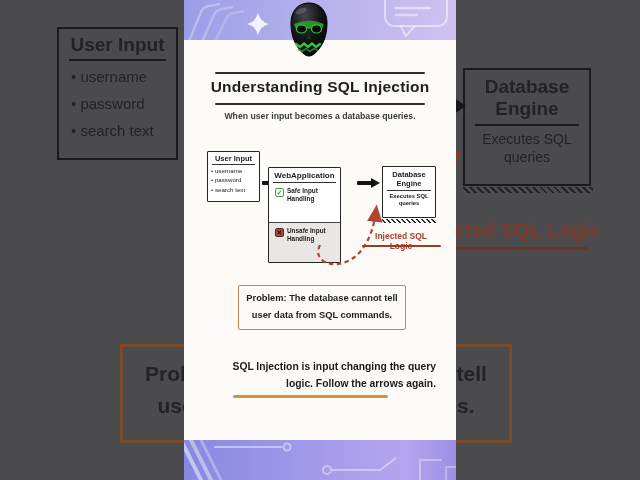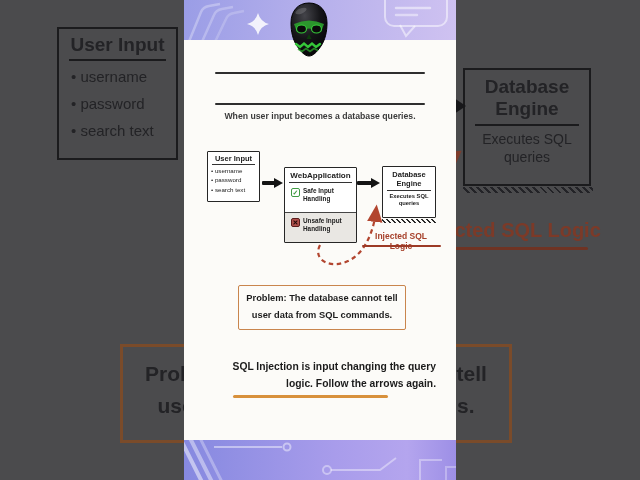--- a/index.html
+++ b/index.html
@@ -59,21 +59,21 @@
   .sm-div { border-top:1px solid #333; margin:1px 4px 1px; }
   #user-box li { font-size:6.2px; line-height:1.5; list-style:none; padding-left:3px; font-weight:500; }
   #user-box li::before { content:"• "; }
 
   .harrow { position:absolute; height:3.5px; background:#141414; border-radius:1px; }
   .harrow::after { content:""; position:absolute; right:-8px; top:50%; transform:translateY(-50%);
     border-left:9px solid #141414; border-top:5.5px solid transparent; border-bottom:5.5px solid transparent; }
   #arrow-1 { left:78px; top:141px; width:13px; }
   #arrow-2 { left:173px; top:141px; width:15px; }
 
-  #webapp-box { left:100px; top:127px; width:73px; height:76px; display:flex; flex-direction:column; }
+  #webapp-box { left:84px; top:127px; width:73px; height:96px; display:flex; flex-direction:column; }
   #webapp-box .wa-title { font-size:8px; font-weight:700; text-align:center; padding:3px 0 2px;
     border-bottom:1px solid #333; margin:0 4px; }
   .wa-row { display:flex; gap:3px; align-items:flex-start; padding:4px 3px 3px 6px; flex:1; }
   .wa-row .cb { width:9px; height:9px; border-radius:2px; flex:0 0 auto; margin-top:1px;
     font-size:7px; line-height:8px; text-align:center; font-weight:700; }
   .cb-safe { border:1.5px solid #3f9b43; background:#fff; color:#3f9b43; }
   .cb-unsafe { border:1.5px solid #5a1d1d; background:#b0504b; color:#200808; }
   .wa-row .wa-label { font-size:6.4px; font-weight:600; line-height:1.3; width:46px; }
   #wa-unsafe { background:#e9e7e3; border-top:1.2px solid #454545; }
 
@@ -160,20 +160,21 @@
       <path d="M7 22 Q22 15 37 22 L34 30 Q22 23 10 30 Z" fill="#2b9e2c" opacity=".92"></path>
       <ellipse cx="14.5" cy="27" rx="5" ry="4" fill="#0a0a0a" stroke="#37c83a" stroke-width="1.2"></ellipse>
       <ellipse cx="29.5" cy="27" rx="5" ry="4" fill="#0a0a0a" stroke="#37c83a" stroke-width="1.2"></ellipse>
       <path d="M22 32 L19.5 37 L24.5 37 Z" fill="#0c3b0c"></path>
       <path d="M9 42 L13 45 L17 41.5 L21 45 L25 41.5 L29 45 L33 42" fill="none" stroke="#35c83a" stroke-width="2.4" stroke-linecap="round"></path>
       <path d="M11 47 L15 49.5 L19 46.5 L23 49.5 L27 46.5 L31 48.5" fill="none" stroke="#2b9e2c" stroke-width="1.6" opacity=".8"></path>
     </svg>
 
     <div id="card">
       <div class="rule" id="rule-top"></div>
+      <div id="card-title">Understanding SQL Injection</div>
       <div class="rule" id="rule-bottom"></div>
       <div id="card-subtitle">When user input becomes a database queries.</div>
 
       <div class="dbox" id="user-box">
         <div class="bx-title">User Input</div>
         <div class="sm-div"></div>
         <ul>
           <li>username</li>
           <li>password</li>
           <li>search text</li>

